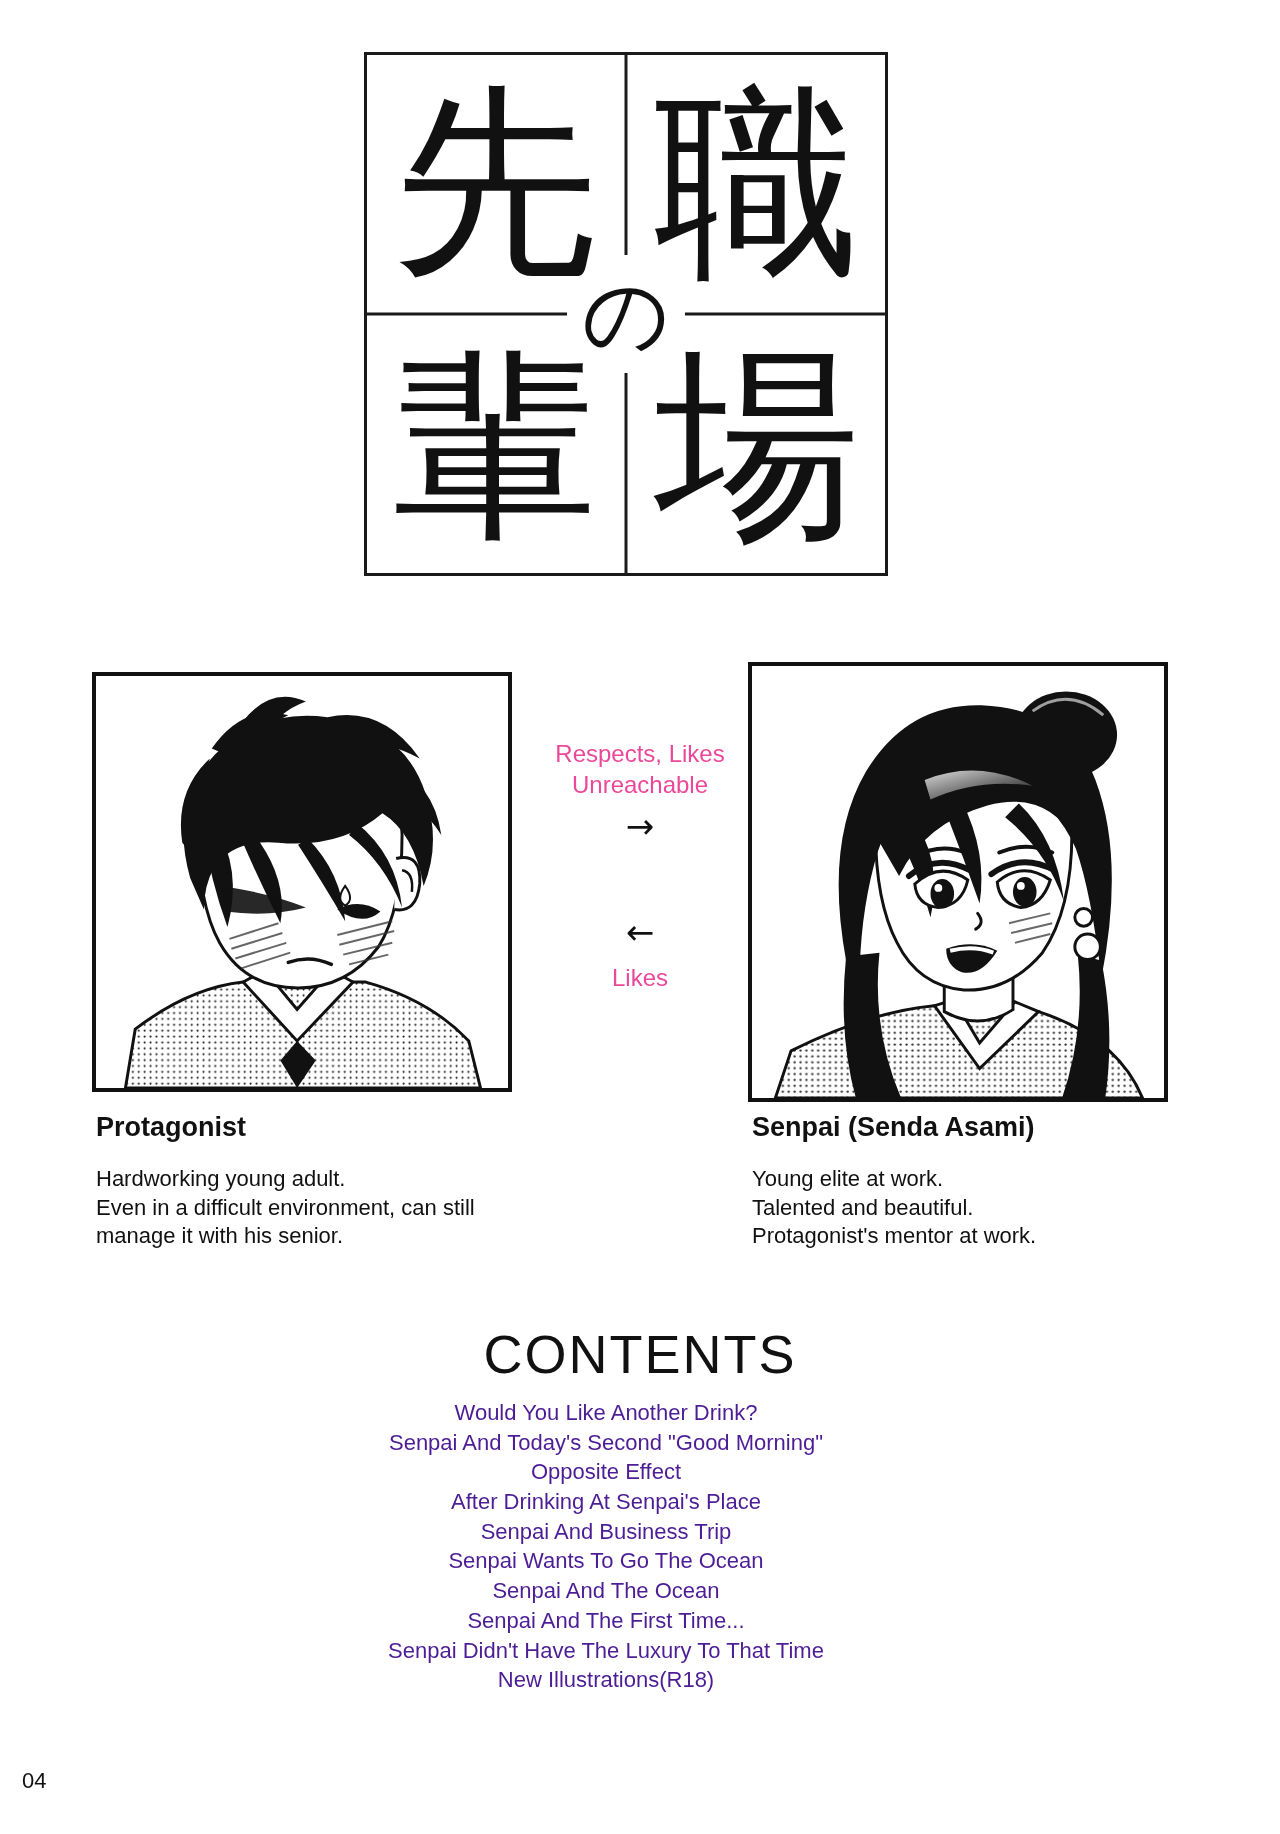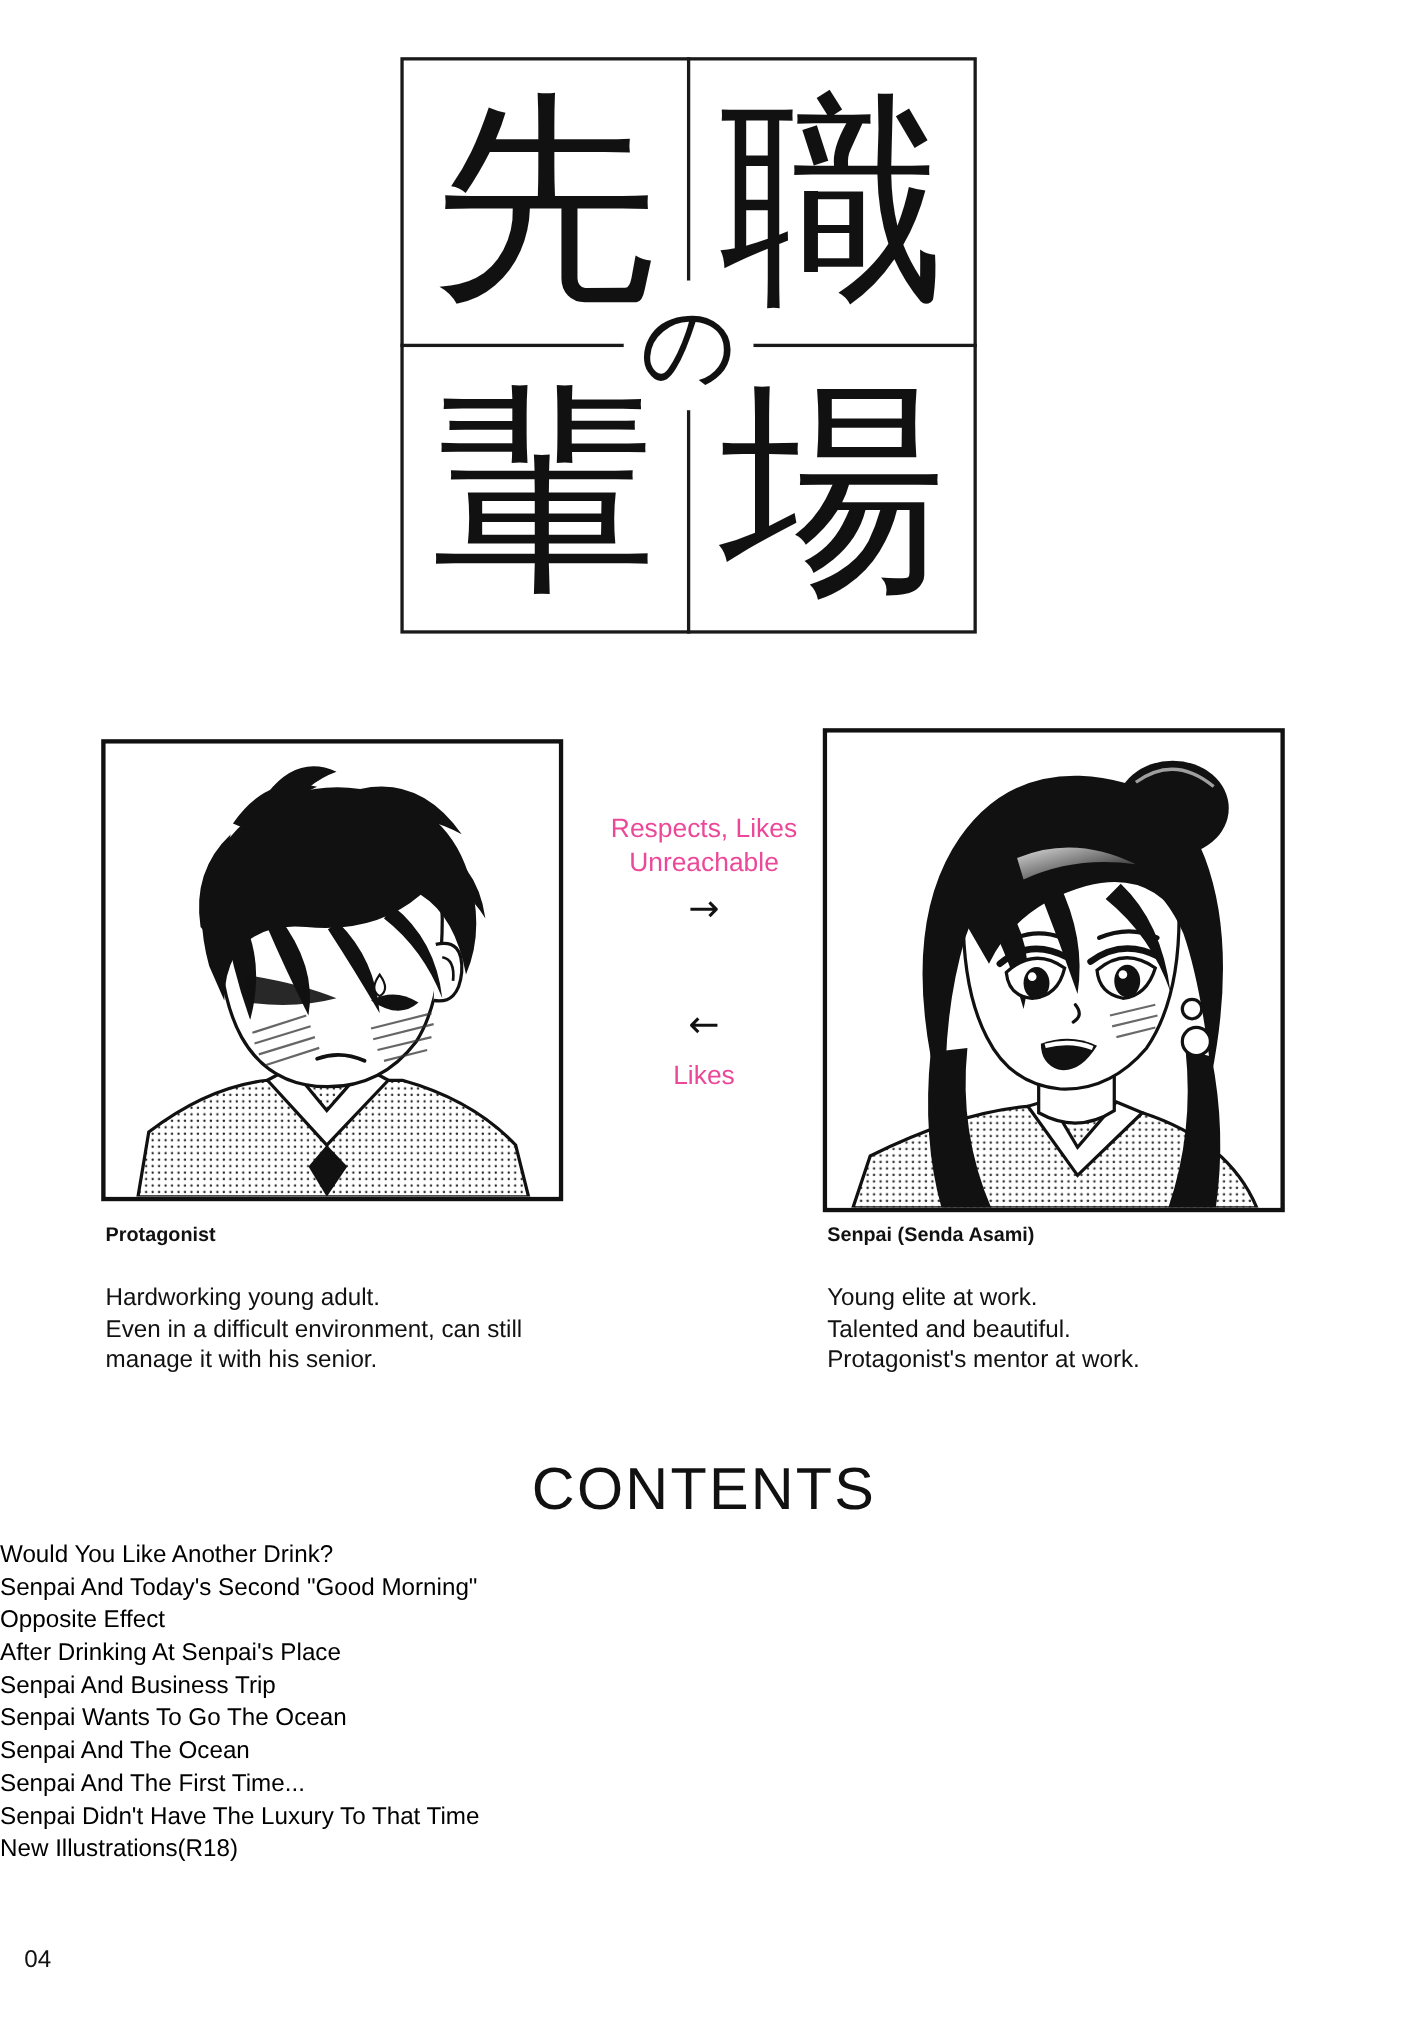--- a/index.html
+++ b/index.html
@@ -103,21 +103,21 @@
   }
   #portrait-senpai {
     left: 748px;
     top: 662px;
     width: 420px;
     height: 440px;
   }
 
   .char-name {
     position: absolute;
-    font-size: 18px;
+    font-size: 27px;
     font-weight: bold;
     color: #111111;
     white-space: nowrap;
   }
   .char-desc {
     position: absolute;
     font-size: 22px;
     line-height: 1.30;
     color: #111111;
     margin-top: 17px;
@@ -172,23 +172,24 @@
     letter-spacing: 2px;
     font-weight: 400;
     color: #111111;
     font-family: "Liberation Sans", sans-serif;
   }
   #contents-list {
     position: absolute;
     left: 0;
     top: 1398px;
     width: 1212px;
+    text-align: center;
     font-size: 22px;
     line-height: 1.35;
-    color: #000000;
+    color: #4c1d95;
   }
   #contents-list .toc-item { display: block; }
 
   
   #page-number {
     position: absolute;
     left: 22px;
     top: 1768px;
     font-size: 22px;
     color: #111111;

